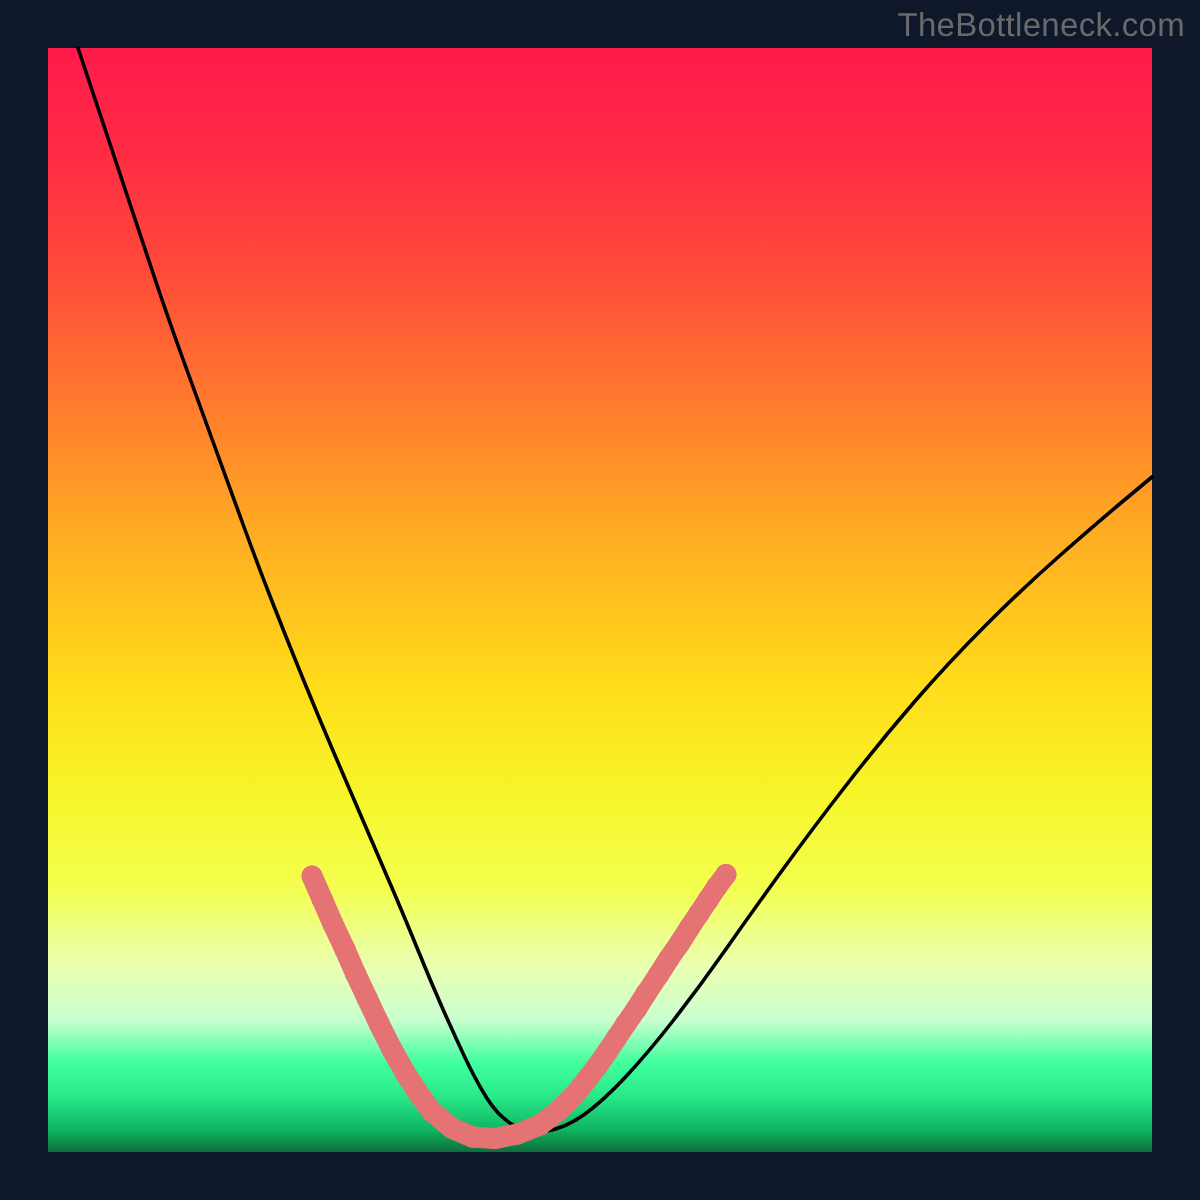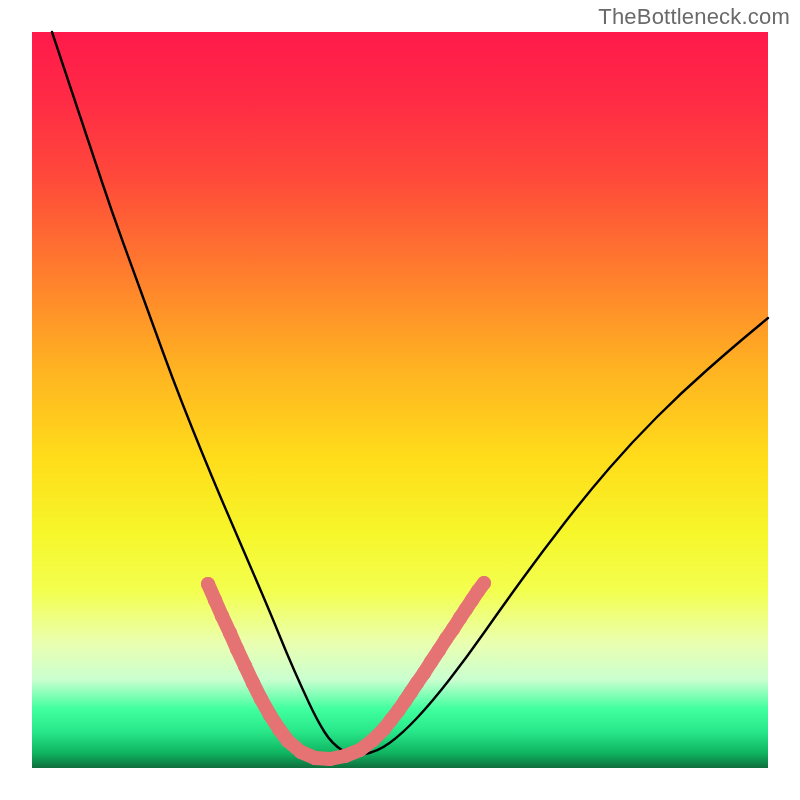--- a/index.html
+++ b/index.html
@@ -8,21 +8,21 @@
     width: 800px;
     height: 800px;
     background: #000;
     font-family: Arial, Helvetica, sans-serif;
     overflow: hidden;
   }
   .frame {
     position: relative;
     width: 800px;
     height: 800px;
-    background: #ffffff;
+    background: #0f172a;
   }
   .plot-area {
     position: absolute;
     left: 32px;
     top: 32px;
     width: 736px;
     height: 736px;
     
     background: linear-gradient(
       to bottom,

